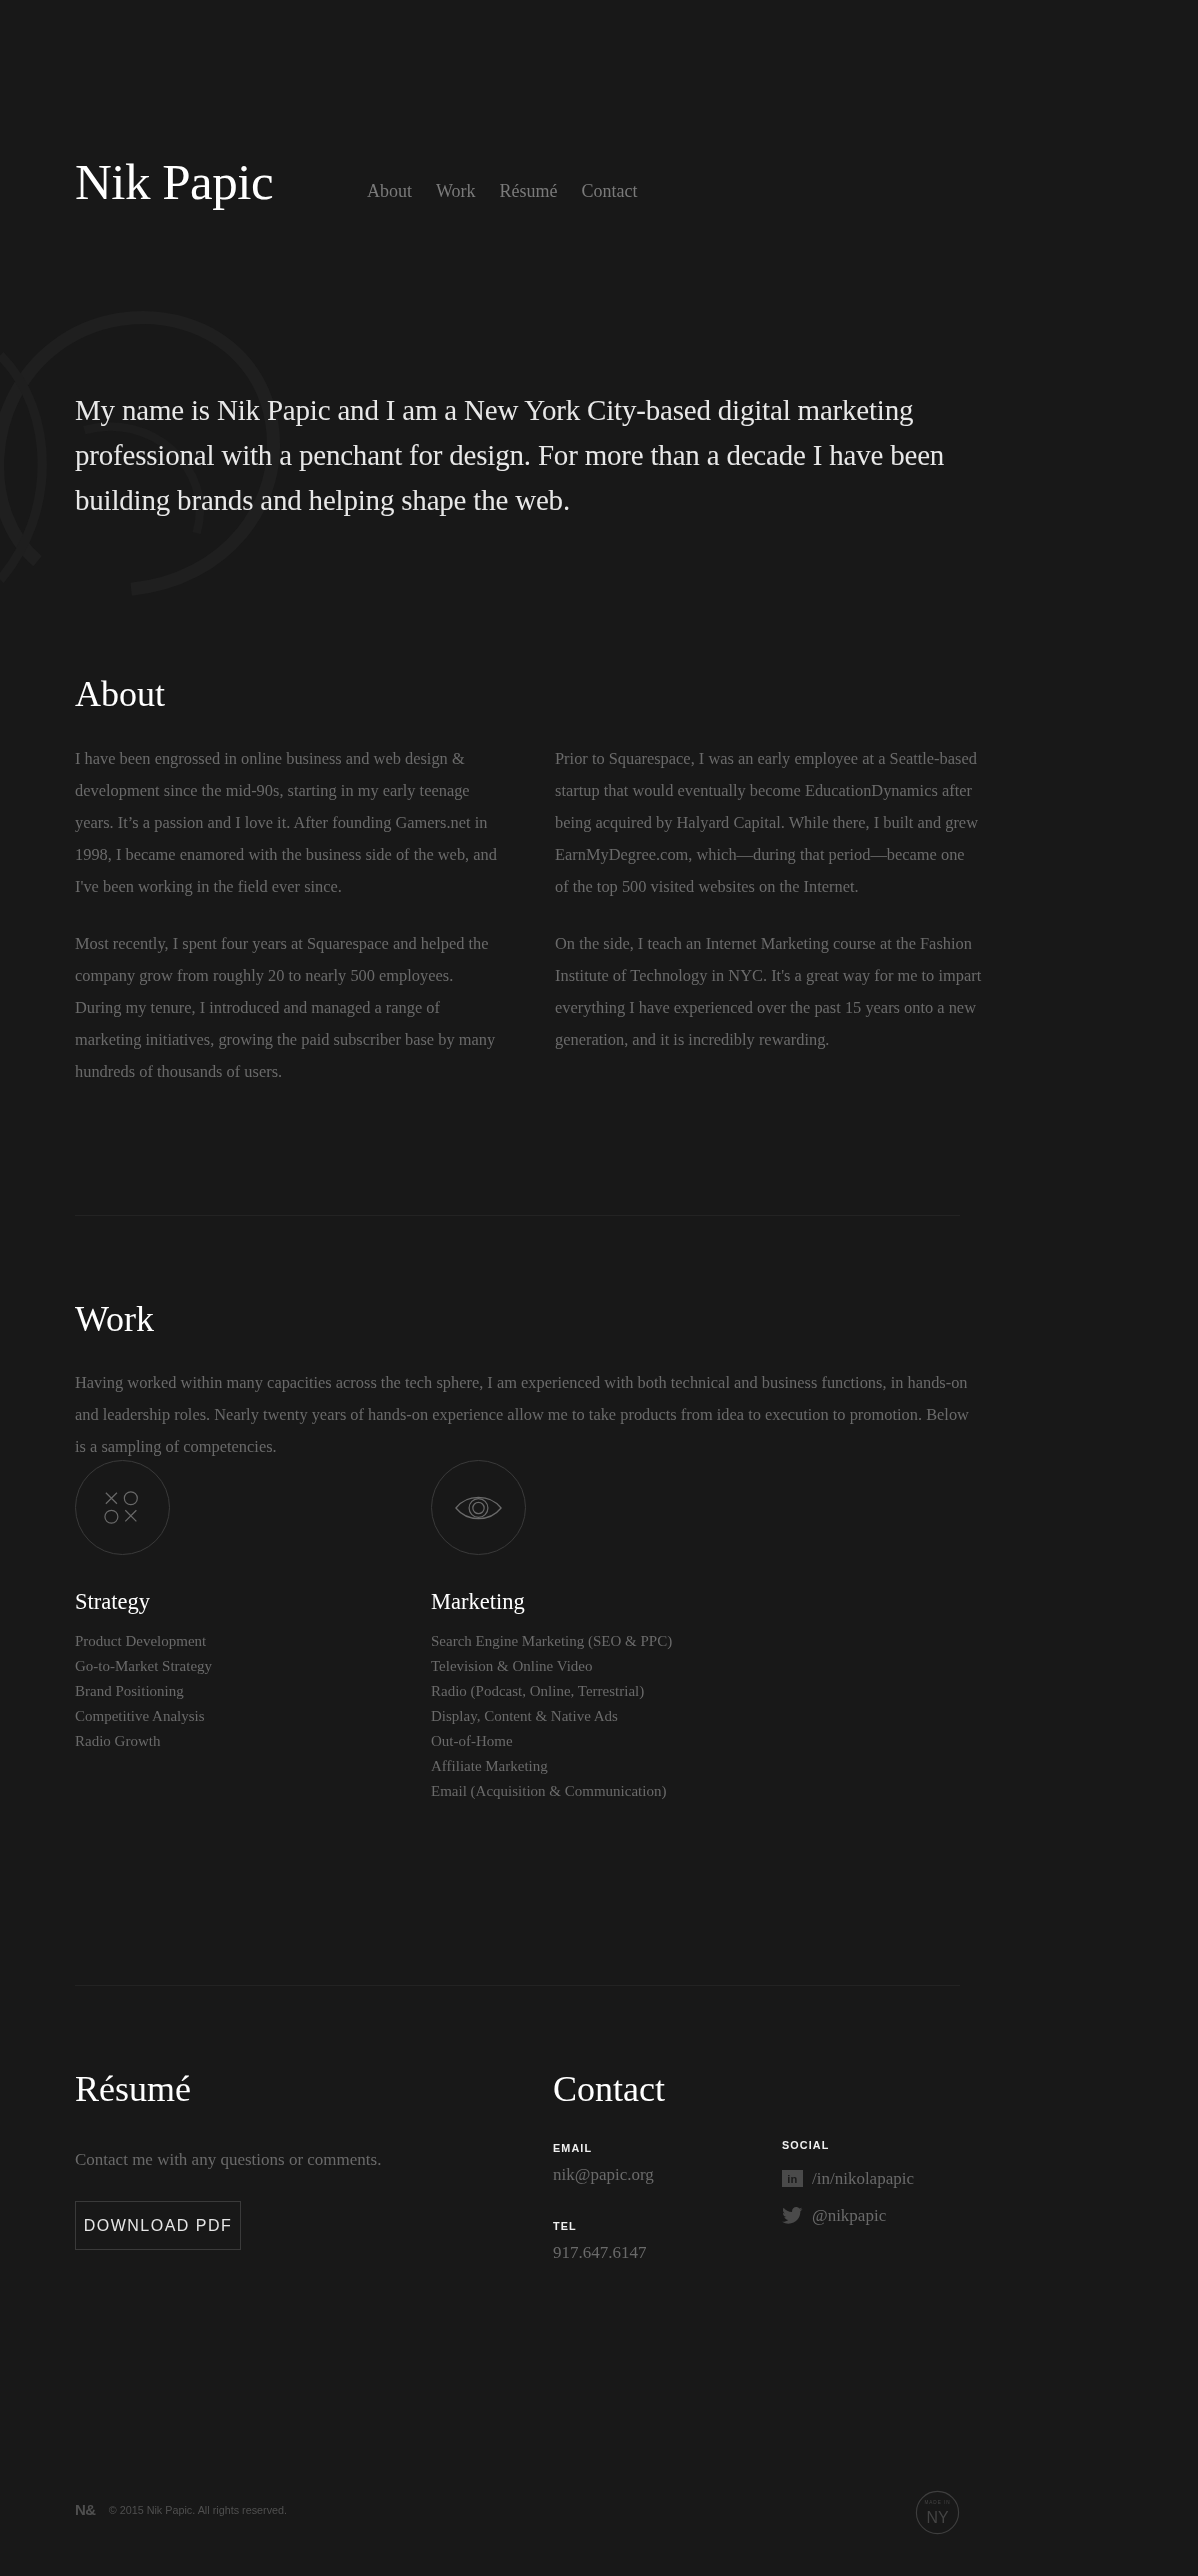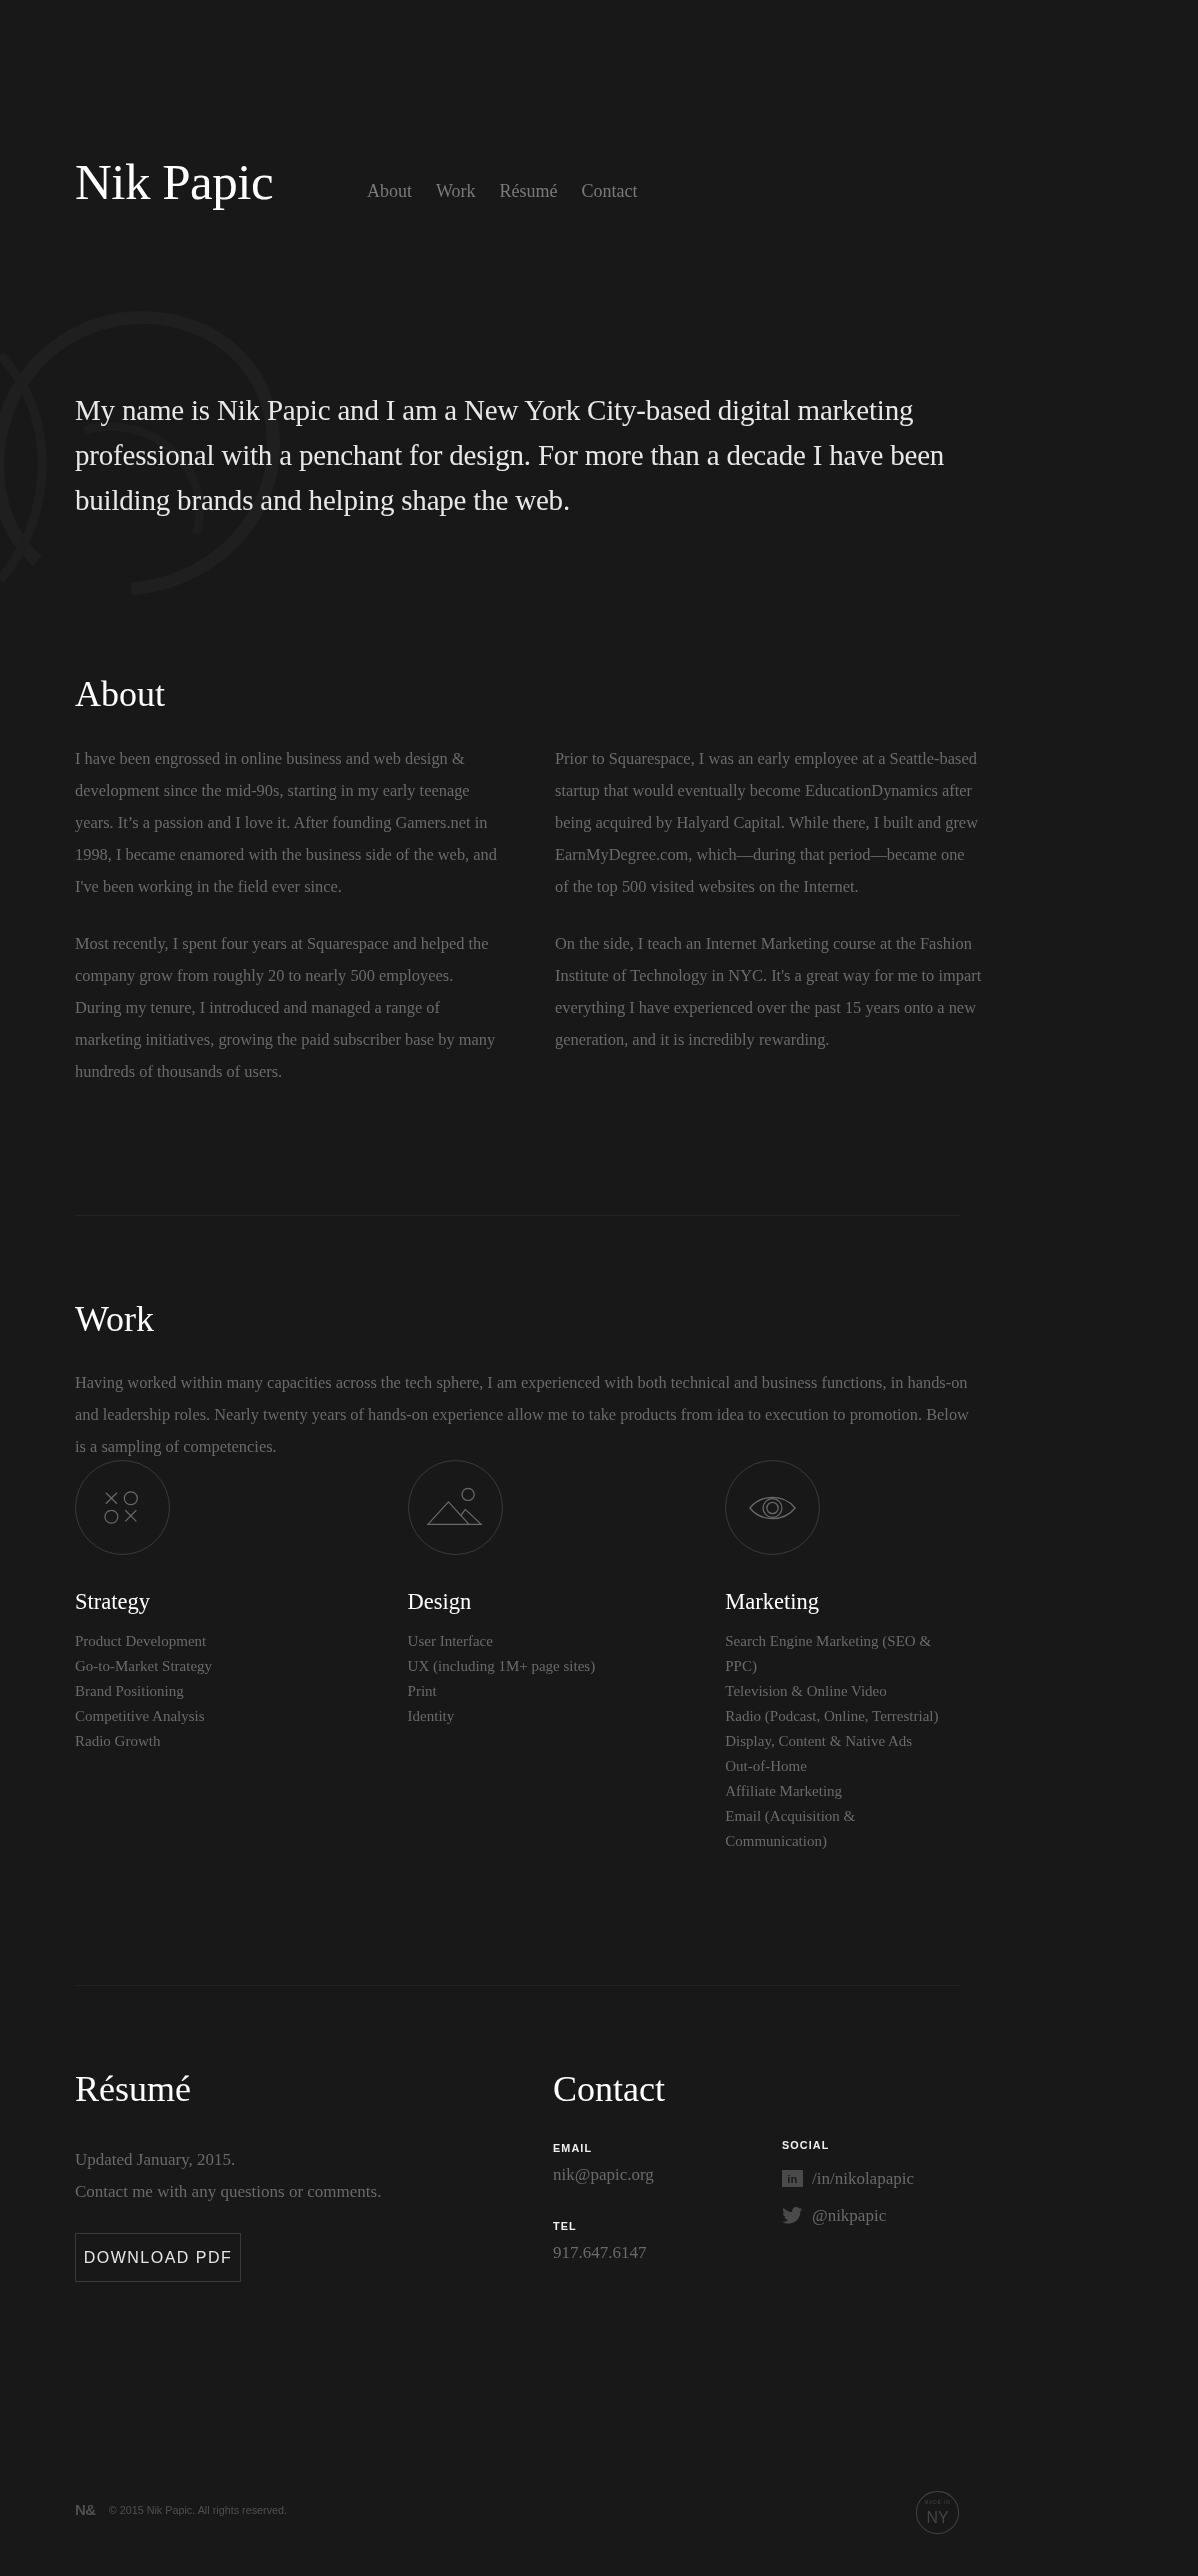--- a/index.html
+++ b/index.html
@@ -206,38 +206,20 @@
     </div>
     <h3>Strategy</h3>
     <ul>
       <li>Product Development</li>
       <li>Go-to-Market Strategy</li>
       <li>Brand Positioning</li>
       <li>Competitive Analysis</li>
       <li>Radio Growth</li>
     </ul>
   </div>
-  <div class="skill" style="width:308px;">
-    <div class="ring">
-      <svg width="58" height="43" viewBox="0 0 62 46">
-        <g stroke="#6a6a6a" stroke-width="1.3" fill="none">
-          <circle cx="45" cy="9" r="6.5"></circle>
-          <path d="M2 41 L24 17 L46 41 Z"></path>
-          <path d="M37 32 L42 25 L59 41 L46 41"></path>
-        </g>
-      </svg>
-    </div>
-    <h3>Design</h3>
-    <ul>
-      <li>User Interface</li>
-      <li>UX (including 1M+ page sites)</li>
-      <li>Print</li>
-      <li>Identity</li>
-    </ul>
-  </div>
   <div class="skill" style="width:253px;">
     <div class="ring">
       <svg width="49" height="32" viewBox="0 0 52 34">
         <g stroke="#6a6a6a" stroke-width="1.3" fill="none">
           <path d="M2 17 C 14 2, 38 2, 50 17 C 38 32, 14 32, 2 17 Z"></path>
           <circle cx="26" cy="17" r="10"></circle>
           <circle cx="26" cy="17" r="6"></circle>
         </g>
       </svg>
     </div>
@@ -252,21 +234,20 @@
       <li>Email (Acquisition &amp; Communication)</li>
     </ul>
   </div>
 </section>
 
 <div class="divider" style="top:1985px;"></div>
 
 <section class="wrap resume">
   <h2 class="h2">Résumé</h2>
   <div class="lines">
-    <p>Updated January, 2015.</p>
     <p>Contact me with any questions or comments.</p>
   </div>
   <a class="btn" href="#">DOWNLOAD PDF</a>
 </section>
 
 <section class="wrap contact">
   <h2 class="h2">Contact</h2>
   <div class="contact-grid">
     <div>
       <div class="cgroup">

